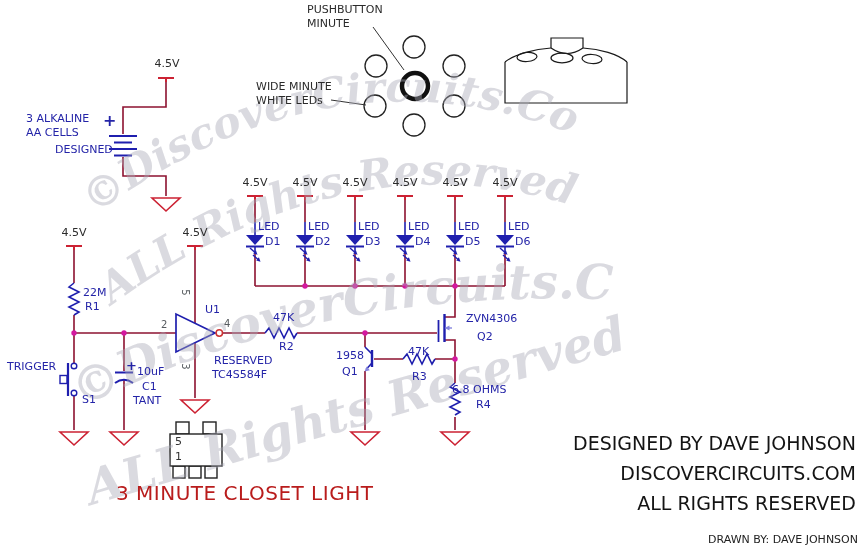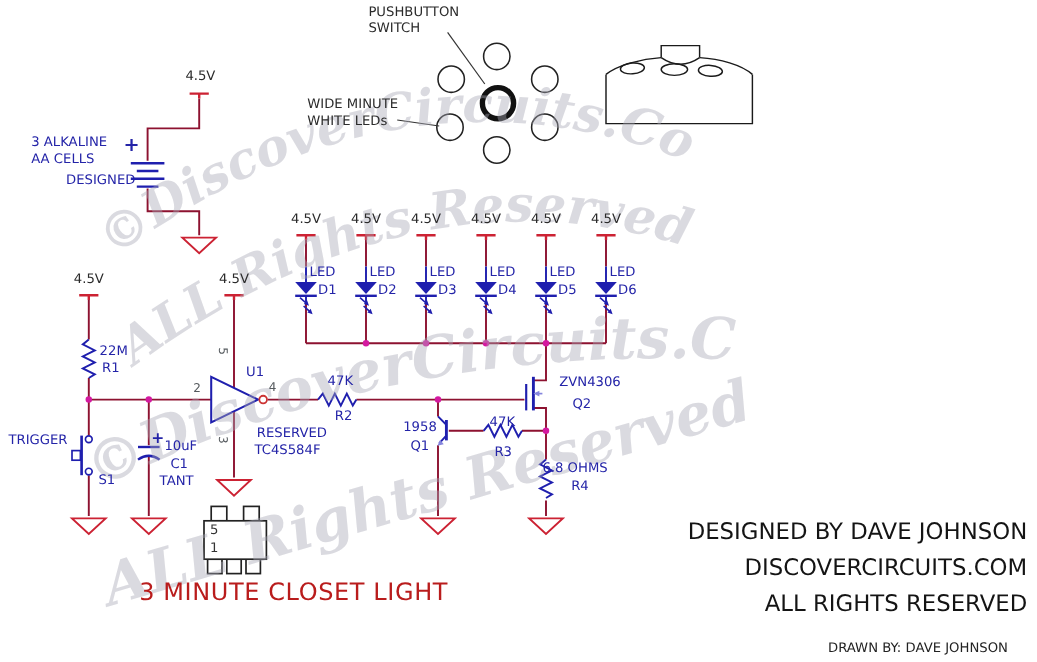--- a/index.html
+++ b/index.html
@@ -13,21 +13,21 @@
   .lbl{position:absolute;font-size:11px;color:#2424a8;white-space:pre;line-height:1.1;}
   .dark{color:#2b2b2b;}
   .pin{font-size:10px;color:#555a5e;}
   .rot{transform:rotate(90deg);transform-origin:50% 50%;}
   .ctr{text-align:center;}
   .plus{font-size:16px;font-weight:bold;}
   .cplus{font-size:13px;font-weight:bold;}
   .icpin{font-size:11px;color:#333;}
   .title{font-size:20px;color:#b91c1c;letter-spacing:.5px;text-align:right;}
   .credit{position:absolute;left:512px;width:344px;text-align:right;font-size:19px;color:#141414;}
-  .drawn{position:absolute;left:690px;width:168px;text-align:left;font-size:11px;color:#222;}
+  .drawn{position:absolute;left:690px;width:168px;text-align:right;font-size:11px;color:#222;}
   .wmtxt{font-family:"DejaVu Serif","Liberation Serif",serif;font-style:italic;font-weight:bold;
          fill:#a9a9b6;opacity:.42;}
 </style>
 </head>
 <body>
 
 <div class="canvas">
 
   <svg class="layer sch" viewBox="0 0 864 552">
     <defs>
@@ -183,21 +183,21 @@
       <path id="wm-b2" d="M 92,505 Q 360,425 640,345"></path>
     </defs>
     <text class="wmtxt" font-size="42"><textPath href="#wm-a1">©DiscoverCircuits.Com</textPath></text>
     <text class="wmtxt" font-size="42"><textPath href="#wm-a2">ALL Rights Reserved</textPath></text>
     <text class="wmtxt" font-size="48"><textPath href="#wm-b1">©DiscoverCircuits.Com</textPath></text>
     <text class="wmtxt" font-size="48"><textPath href="#wm-b2">ALL Rights Reserved</textPath></text>
   </svg>
 
   <div class="layer labels">
     <div class="lbl dark" style="left:307px;top:4px">PUSHBUTTON</div>
-    <div class="lbl dark" style="left:307px;top:18px">SWITCH</div>
+    <div class="lbl dark" style="left:307px;top:18px">MINUTE</div>
     <div class="lbl dark" style="left:256px;top:81px">WIDE MINUTE</div>
     <div class="lbl dark" style="left:256px;top:95px">WHITE LEDs</div>
 
     <div class="lbl dark ctr" style="left:151px;top:58px;width:32px">4.5V</div>
     <div class="lbl plus" style="left:103px;top:112px">+</div>
     <div class="lbl" style="left:26px;top:113px">3 ALKALINE</div>
     <div class="lbl" style="left:26px;top:127px">AA CELLS</div>
     <div class="lbl" style="left:55px;top:144px">DESIGNED</div>
 
     <div class="lbl dark ctr" style="left:58px;top:227px;width:32px">4.5V</div>

